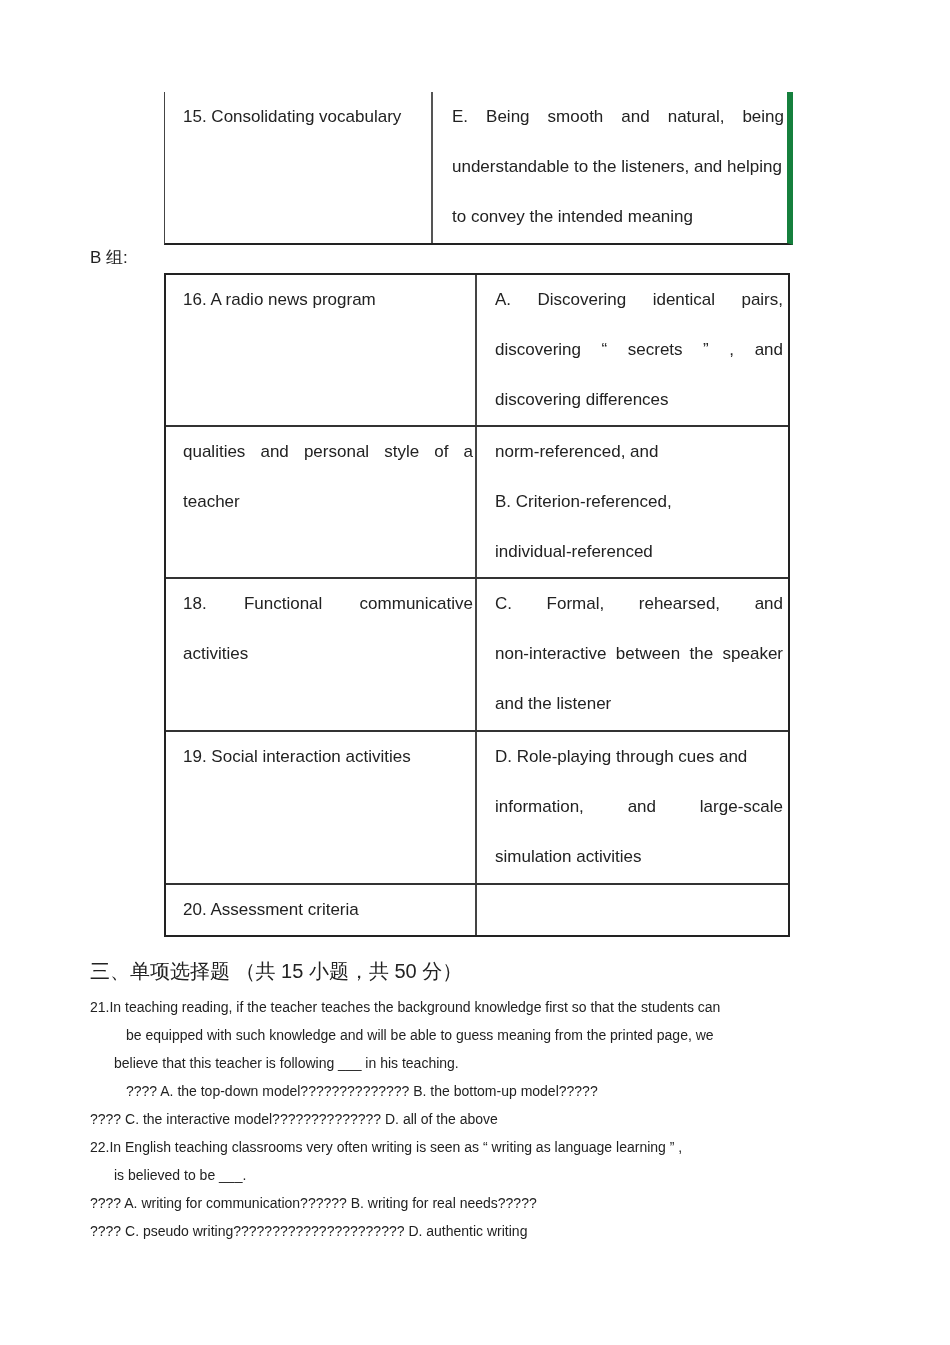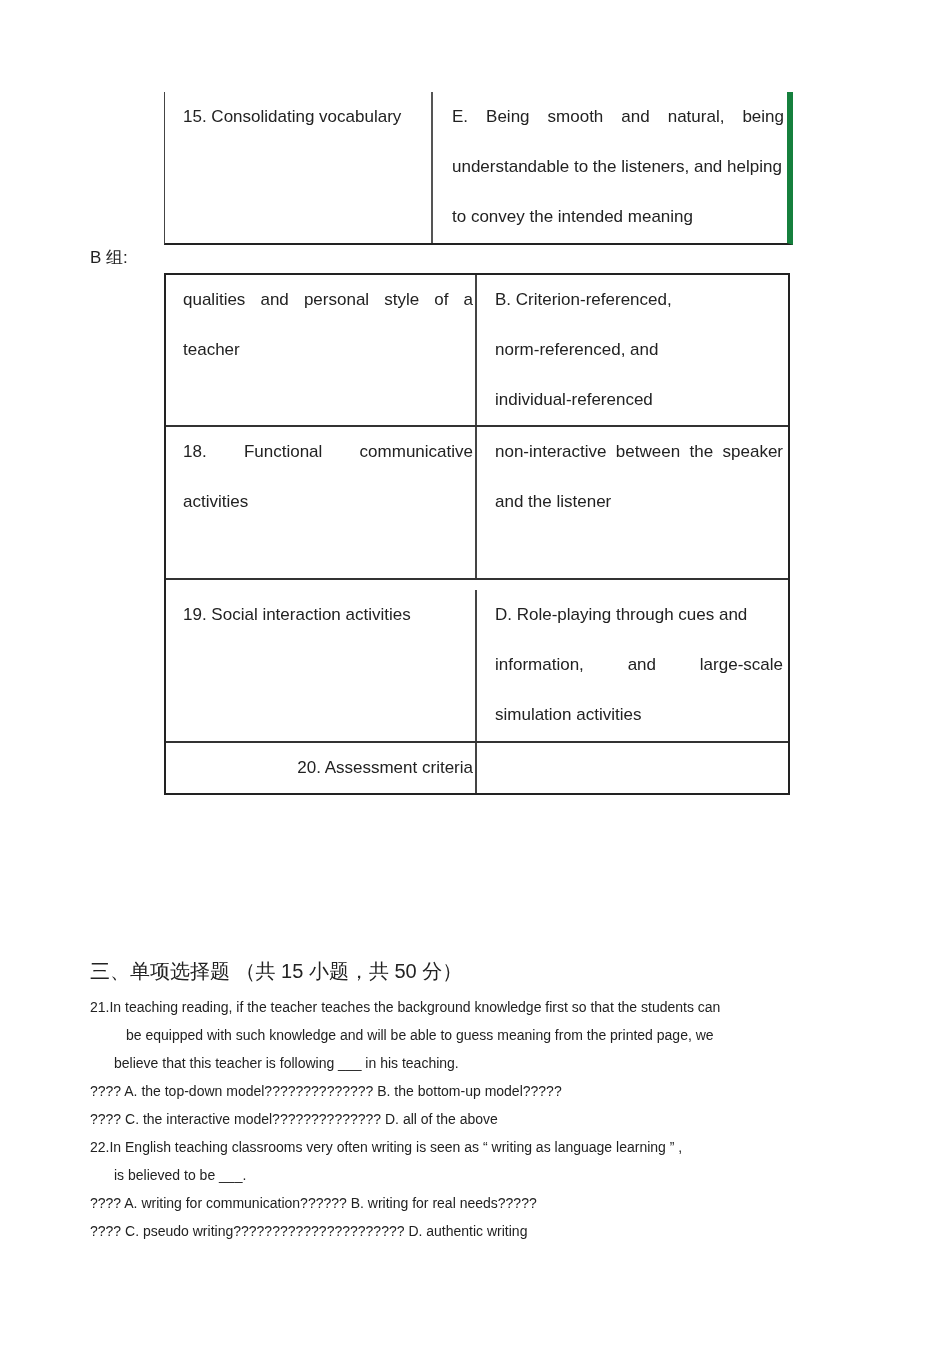--- a/index.html
+++ b/index.html
@@ -24,66 +24,78 @@
     <span class="line">to convey the intended meaning</span>
   </div>
 </div>
 
 <div class="abs" style="left:90px; top:246px; font-size:17px;">B  组:</div>
 
 <div id="table-b" style="position:absolute; left:164px; top:273px; width:622px; border:2px solid #222; border-bottom:2px solid #222;">
     <div style="position: relative; height: 150px; border-bottom: 2px solid rgb(51, 51, 51);">
       <div style="position: absolute; left: 309px; top: 0px; bottom: 0px; border-left: 2px solid rgb(68, 68, 68);"></div>
       <div style="position: absolute; left: 17px; top: 0px; width: 290px;">
+        <span class="line">16. A radio news program</span>
+      </div>
+      <div style="position: absolute; left: 329px; top: 0px; width: 288px;">
+        <span class="line just">A.   Discovering   identical   pairs,</span>
+        <span class="line just">discovering       “ secrets    ” , and</span>
+        <span class="line">discovering differences</span>
+      </div>
+    </div>
+    <div style="position: relative; height: 150px; border-bottom: 2px solid rgb(51, 51, 51);">
+      <div style="position: absolute; left: 309px; top: 0px; bottom: 0px; border-left: 2px solid rgb(68, 68, 68);"></div>
+      <div style="position: absolute; left: 17px; top: 0px; width: 290px;">
         <span class="line just">qualities  and  personal  style  of  a</span>
         <span class="line">teacher</span>
       </div>
       <div style="position: absolute; left: 329px; top: 0px; width: 288px;">
+        <span class="line">norm-referenced, and</span>
         <span class="line">B. Criterion-referenced,</span>
-        <span class="line">norm-referenced, and</span>
         <span class="line">individual-referenced</span>
       </div>
     </div>
     <div style="position: relative; height: 151px; border-bottom: 2px solid rgb(51, 51, 51);">
       <div style="position: absolute; left: 309px; top: 0px; bottom: 0px; border-left: 2px solid rgb(68, 68, 68);"></div>
       <div style="position: absolute; left: 17px; top: 0px; width: 290px;">
         <span class="line just">18.  Functional  communicative</span>
         <span class="line">activities</span>
       </div>
       <div style="position: absolute; left: 329px; top: 0px; width: 288px;">
+        <span class="line just">C.   Formal,   rehearsed,   and</span>
         <span class="line just">non-interactive between the speaker</span>
         <span class="line">and the listener</span>
       </div>
     </div>
-    <div style="position: relative; height: 151px; border-bottom: 2px solid rgb(51, 51, 51); margin-top: 10px;">
+    <div style="position: relative; height: 151px; border-bottom: 2px solid rgb(51, 51, 51);">
       <div style="position: absolute; left: 309px; top: 0px; bottom: 0px; border-left: 2px solid rgb(68, 68, 68);"></div>
       <div style="position: absolute; left: 17px; top: 0px; width: 290px;">
         <span class="line">19. Social interaction activities</span>
       </div>
       <div style="position: absolute; left: 329px; top: 0px; width: 288px;">
         <span class="line">D.  Role-playing through  cues and</span>
         <span class="line just">information,    and    large-scale</span>
         <span class="line">simulation activities</span>
       </div>
     </div>
-    <div style="position: relative; height: 50px; text-align: right;">
+    <div style="position: relative; height: 50px;">
       <div style="position: absolute; left: 309px; top: 0px; bottom: 0px; border-left: 2px solid rgb(68, 68, 68);"></div>
       <div style="position: absolute; left: 17px; top: 0px; width: 290px;">
         <span class="line">20. Assessment criteria</span>
       </div>
     </div>
   </div>
 
 <div class="abs" style="left:90px; top:958px; font-size:20px;">三、单项选择题  （共 15 小题，共  50 分）</div>
 
 <div>
   <div class="q-line" style="top:999px;">21.In teaching reading, if the teacher teaches the background knowledge first so that the students can</div>
   <div class="q-line" style="top:1027px; left:114px;margin-left:12px;">be equipped with  such knowledge and will  be able to  guess meaning from  the  printed  page, we</div>
   <div class="q-line" style="top:1055px; left:114px;">believe that this teacher is following ___ in his teaching.</div>
-  <div class="q-line" style="top:1083px;">???? A. the top-down model?????????????? B. the bottom-up model?????</div>
+  <div class="q-line" style="top:1083px;margin-left:36px;">???? A. the top-down model?????????????? B. the bottom-up model?????</div>
   <div class="q-line" style="top:1111px;">???? C. the interactive model?????????????? D. all of the above</div>
 </div>
 
 <div>
   <div class="q-line" style="top:1139px;">22.In English teaching classrooms very often writing is seen as      “ writing as language learning                    ” ,</div>
   <div class="q-line" style="top:1167px; left:114px;">is believed to be ___.</div>
   <div class="q-line" style="top:1195px;">???? A. writing for communication?????? B. writing for real needs?????</div>
   <div class="q-line" style="top:1223px;">???? C. pseudo writing?????????????????????? D. authentic writing</div>
 </div>
 

